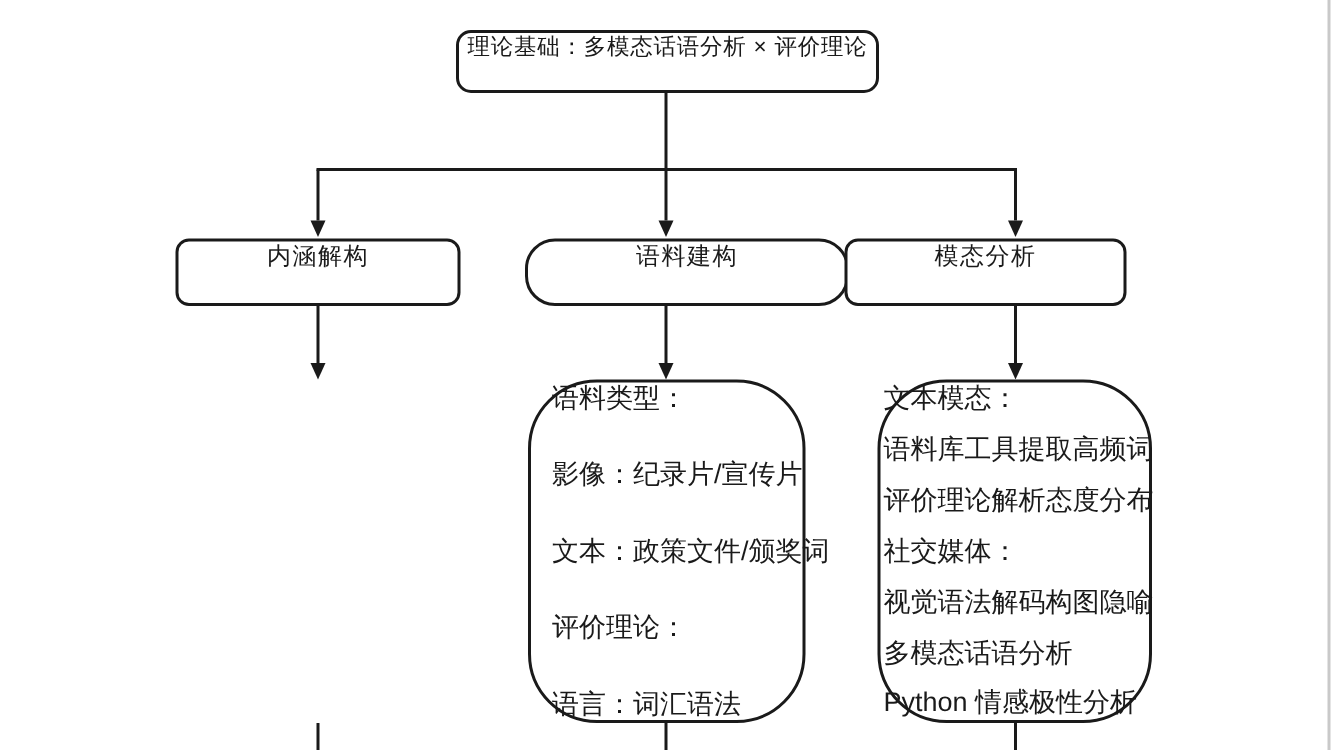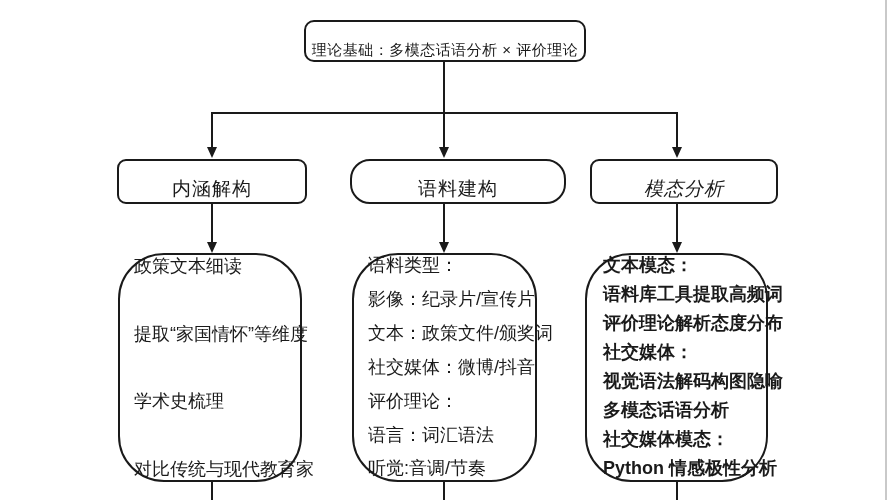--- a/index.html
+++ b/index.html
@@ -10,25 +10,25 @@
     font-family:"Liberation Sans", sans-serif;
     color:#1a1a1a;
     overflow:hidden;
   }
   .node{
     position:absolute;
     box-sizing:border-box;
     border:2px solid #1a1a1a;
     background:#ffffff;
     display:flex;
-    align-items:flex-end;
+    align-items:flex-start;
     justify-content:center;
   }
   .root{border-radius:10px;font-size:15px;letter-spacing:0.5px;}
-  .branch{border-radius:9px;font-size:19px;letter-spacing:1px;}
+  .branch{border-radius:9px;font-size:16px;letter-spacing:1px;}
   .detail{
     border-radius:46px;
     flex-direction:column;
     align-items:flex-start;
     justify-content:space-between;
     padding:0 2px 0 14px;
     font-size:18px;
     line-height:21.5px;
   }
   .dline{white-space:nowrap;}
@@ -62,58 +62,49 @@
 
   <div class="line" style="left:676px;top:113px;width:2px;height:34px;"></div>
   <div class="arrow" style="left:672px;top:147px;"></div>
 
   <div class="node branch" style="left:117px;top:159px;width:190px;height:45px;">
     <span>内涵解构</span>
   </div>
   <div class="node branch" style="left:350px;top:159px;width:216px;height:45px;border-radius:20px;">
     <span>语料建构</span>
   </div>
-  <div class="node branch" style="left:590px;top:159px;width:188px;height:45px;font-style:italic;">
+  <div class="node branch" style="left:563px;top:159px;width:188px;height:45px;">
     <span>模态分析</span>
   </div>
 
   <div class="line" style="left:211px;top:204px;width:2px;height:38px;"></div>
   <div class="arrow" style="left:207px;top:242px;"></div>
 
   <div class="line" style="left:443px;top:204px;width:2px;height:38px;"></div>
   <div class="arrow" style="left:439px;top:242px;"></div>
 
   <div class="line" style="left:676px;top:204px;width:2px;height:38px;"></div>
   <div class="arrow" style="left:672px;top:242px;"></div>
 
-  <div class="node detail" style="left:118px;top:253px;width:184px;height:229px;line-height:22.3px;">
-    <div class="dline">政策文本细读</div>
-    <div class="dline">提取“家国情怀”等维度</div>
-    <div class="dline">学术史梳理</div>
-    <div class="dline">对比传统与现代教育家</div>
-  </div>
 
   <div class="node detail" style="left:352px;top:253px;width:185px;height:229px;">
     <div class="dline">语料类型：</div>
     <div class="dline">影像：纪录片/宣传片</div>
     <div class="dline">文本：政策文件/颁奖词</div>
-    <div class="dline">社交媒体：微博/抖音</div>
     <div class="dline">评价理论：</div>
     <div class="dline">语言：词汇语法</div>
-    <div class="dline">听觉:音调/节奏</div>
   </div>
 
-  <div class="node detail" style="left:585px;top:253px;width:183px;height:229px;padding-left:16px;font-weight:bold;">
+  <div class="node detail" style="left:585px;top:253px;width:183px;height:229px;padding-left:2px;">
     <div class="dline">文本模态：</div>
     <div class="dline">语料库工具提取高频词</div>
     <div class="dline">评价理论解析态度分布</div>
     <div class="dline">社交媒体：</div>
     <div class="dline">视觉语法解码构图隐喻</div>
     <div class="dline">多模态话语分析</div>
-    <div class="dline">社交媒体模态：</div>
     <div class="dline">Python 情感极性分析</div>
   </div>
 
   <div class="line" style="left:211px;top:482px;width:2px;height:18px;"></div>
   <div class="line" style="left:443px;top:482px;width:2px;height:18px;"></div>
   <div class="line" style="left:676px;top:482px;width:2px;height:18px;"></div>
 
   <div class="edge" style="left:885px;top:0;width:2px;height:500px;"></div>
 
 </div>

